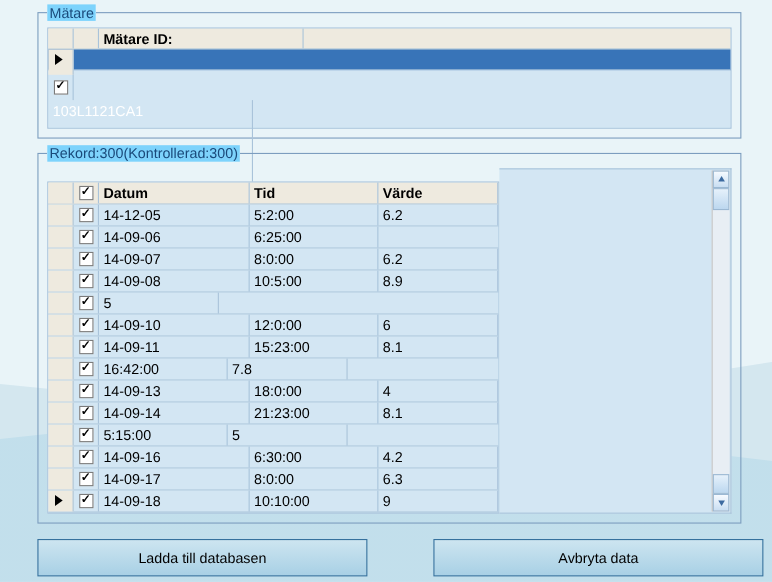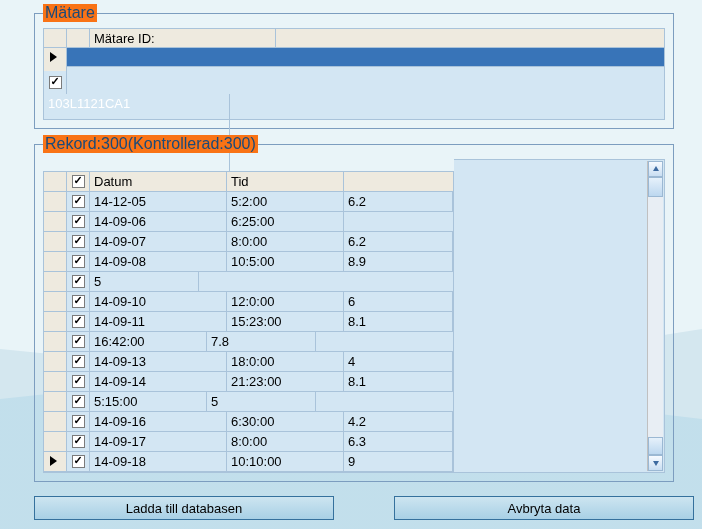--- a/index.html
+++ b/index.html
@@ -33,24 +33,24 @@
   }
   fieldset {
     position: relative;
     z-index: 2;
     border: 1px solid #7c9dbf;
     margin: 4px 28px 6px 34px;
     padding: 6px 8px 8px 8px;
     background: transparent;
   }
   legend {
-    font-size: 16px;
+    font-size: 13px;
     color: #1a4a7a;
     padding: 0 2px;
-    background: #f97316;
+    background: #7dd3fc;
   }
 
   .grid {
     border: 1px solid #a9c3da;
     background: #d3e6f3;
     position: relative;
   }
   .matare-grid .row { height: 19px; }
   .matare-grid .space { height: 52px; background: #d3e6f3; }
   .row {
@@ -58,21 +58,21 @@
     align-items: stretch;
     border-bottom: 1px solid #a9c3da;
   }
   .cell {
     border-right: 1px solid #a9c3da;
     padding: 1px 4px;
     line-height: 17px;
     white-space: nowrap;
     overflow: hidden;
   }
-  .header-row { background: #eeeadf; font-weight: normal; }
+  .header-row { background: #eeeadf; font-weight: bold; }
   .data-row { background: #d3e6f3; }
   .data-row.sel { background: #3874b8; color: #fff; flex-direction: column; }
   .rowhead {
     width: 23px; flex: 0 0 23px;
     background: #eeeadf;
     border-right: 1px solid #a9c3da;
     position: relative;
   }
   .chkcol {
     width: 23px; flex: 0 0 23px;
@@ -142,21 +142,21 @@
   .buttons {
     position: relative;
     z-index: 2;
     display: flex;
     gap: 60px;
     padding: 8px 28px 0 34px;
     justify-content: space-between;
   }
   .btn {
     flex: 0 0 300px;
-    height: 24px;
+    height: 34px;
     background: linear-gradient(#cde5f0,#a8d0e5);
     border: 1px solid #35719d;
     display: flex;
     align-items: center;
     justify-content: center;
     font-family: Tahoma, Arial, sans-serif;
     font-size: 13px;
     color: #000;
     cursor: pointer;
   }
@@ -196,20 +196,21 @@
   </legend>
   <div class="rekord-wrap">
     <div class="grid rekord-grid">
       <div class="row header-row">
         <div class="rowhead"></div>
         <div class="chkcol header">
             <span class="cb"></span>
           </div>
         <div class="cell c-datum">Datum</div>
         <div class="cell c-tid">Tid</div>
+        <div class="cell c-varde">Värde</div>
       </div>
       <div id="rekord-rows">
           <div class="row data-row">
             <div class="rowhead"></div>
             <div class="chkcol">
               <span class="cb"></span>
             </div>
             <div class="cell c-datum">14-12-05</div>
             <div class="cell c-tid">5:2:00</div>
             <div class="cell c-varde">6.2</div>

